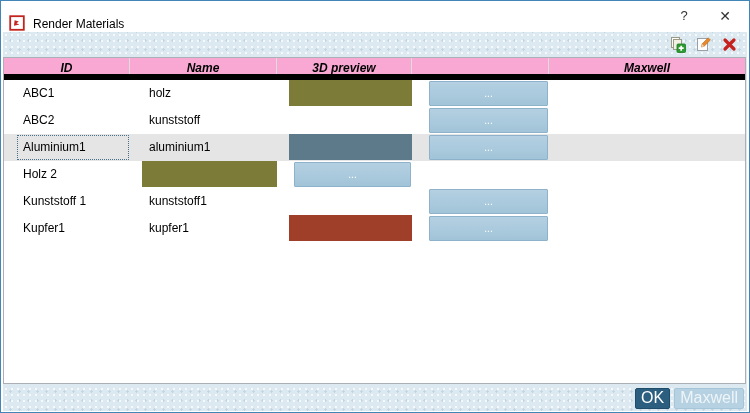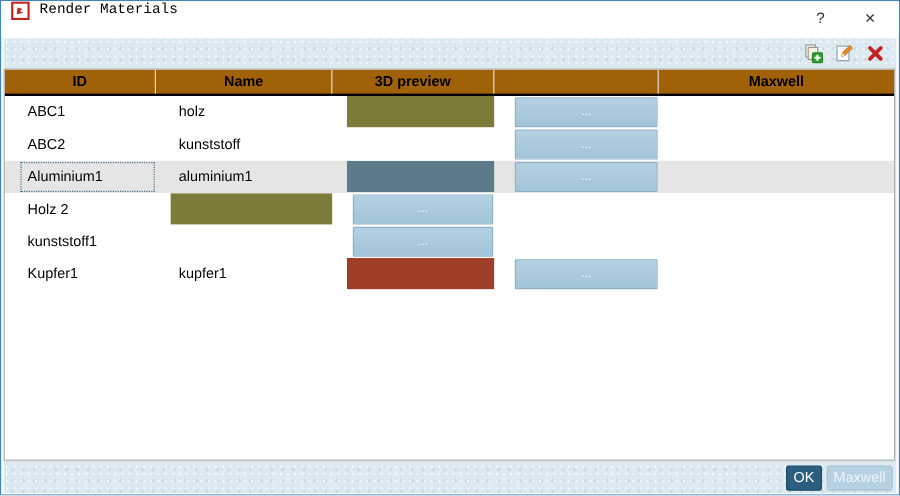--- a/index.html
+++ b/index.html
@@ -7,21 +7,21 @@
   body { font-family: "Liberation Sans", sans-serif; }
 
   .window {
     position: relative; width: 750px; height: 413px;
     background: #ffffff; border: 1px solid #4286b8;
   }
 
   
   .titlebar {
     height: 30px; background: #ffffff;
-    display: flex; align-items: flex-start; font-family: Liberation Mono, monospace;
+    display: flex; align-items: flex-end;
   }
   .app-icon { width: 16px; height: 16px; margin-left: 8px; display: inline-block; }
   .title { font-size: 12px; color: #000; margin-left: 8px; }
   .tb-btn {
     text-align: center; font-size: 13px; color: #333; line-height: 30px;
     cursor: default; user-select: none;
   }
   .tb-help { margin-left: auto; width: 34px; }
   .tb-close { width: 48px; font-size: 14px; }
 
@@ -44,22 +44,23 @@
   .tool { width: 17px; height: 17px; display: inline-block; cursor: pointer; }
 
   
   .table {
     position: absolute; top: 25px; left: 0; right: 1px; bottom: 27px;
     background: #ffffff; border: 1px solid #aab0b5;
     display: flex; flex-direction: column; overflow: hidden;
   }
   .thead {
     display: grid; grid-template-columns: 126px 147px 135px 137px 1fr;
-    height: 22px; flex: 0 0 22px; border-bottom: 2px solid #000000;
-    background: #a16207;
+    height: 22px; flex: 0 0 22px; border-bottom: 6px solid #000000;
+    background: #f9a8d4;
+    font-style: italic;
   }
   .th {
     font-size: 12px; font-weight: bold; color: #000; text-align: center;
     line-height: 21px; border-right: 1px solid #dddddd;
     white-space: nowrap; overflow: hidden;
   }
   .th:last-child { border-right: none; }
 
   .row {
     display: grid; grid-template-columns: 126px 147px 135px 137px 1fr;
@@ -83,21 +84,21 @@
     font-family: "Liberation Sans", sans-serif; cursor: pointer;
   }
 
   
   .footer {
     position: absolute; left: 0; right: 0; bottom: 0; height: 26px;
     display: flex; justify-content: flex-end; align-items: center;
     gap: 4px; padding-right: 3px;
   }
   .btn {
-    height: 21px; font-size: 12px; font-family: "Liberation Sans", sans-serif;
+    height: 21px; font-size: 16px; font-family: "Liberation Sans", sans-serif;
     border-radius: 2px; cursor: pointer; padding: 0 5px; text-align: center;
   }
   .btn-ok { background: #2b5e7f; border: 1px solid #1e4c69; color: #ffffff; min-width: 25px; }
   .btn-cancel { background: #b6d1e1; border: 1px solid #a5c6d8; color: #eef5f9; }
 </style>
 </head>
 <body>
 
 <div class="window">
 
@@ -188,20 +189,21 @@
     <div class="cell preview-cell">
       <span class="swatch" style="background: rgb(125, 123, 56);"></span>
     </div>
     <div class="cell btn-cell">
       <button class="dots">...</button>
     </div>
     <div class="cell maxwell-cell"></div>
   </div>
 
   <div class="row">
+    <div class="cell id-cell">Kunststoff 1</div>
     <div class="cell name-cell">kunststoff1</div>
     <div class="cell preview-cell">
       
     </div>
     <div class="cell btn-cell">
       <button class="dots">...</button>
     </div>
     <div class="cell maxwell-cell"></div>
   </div>
 

